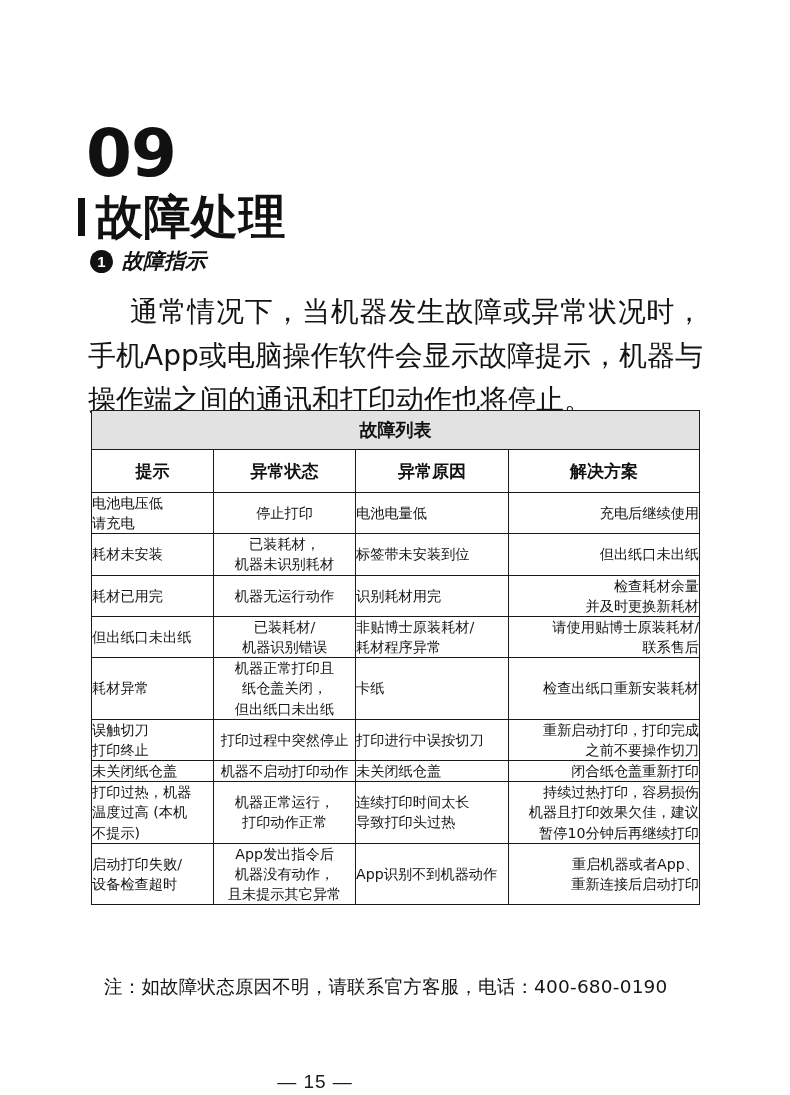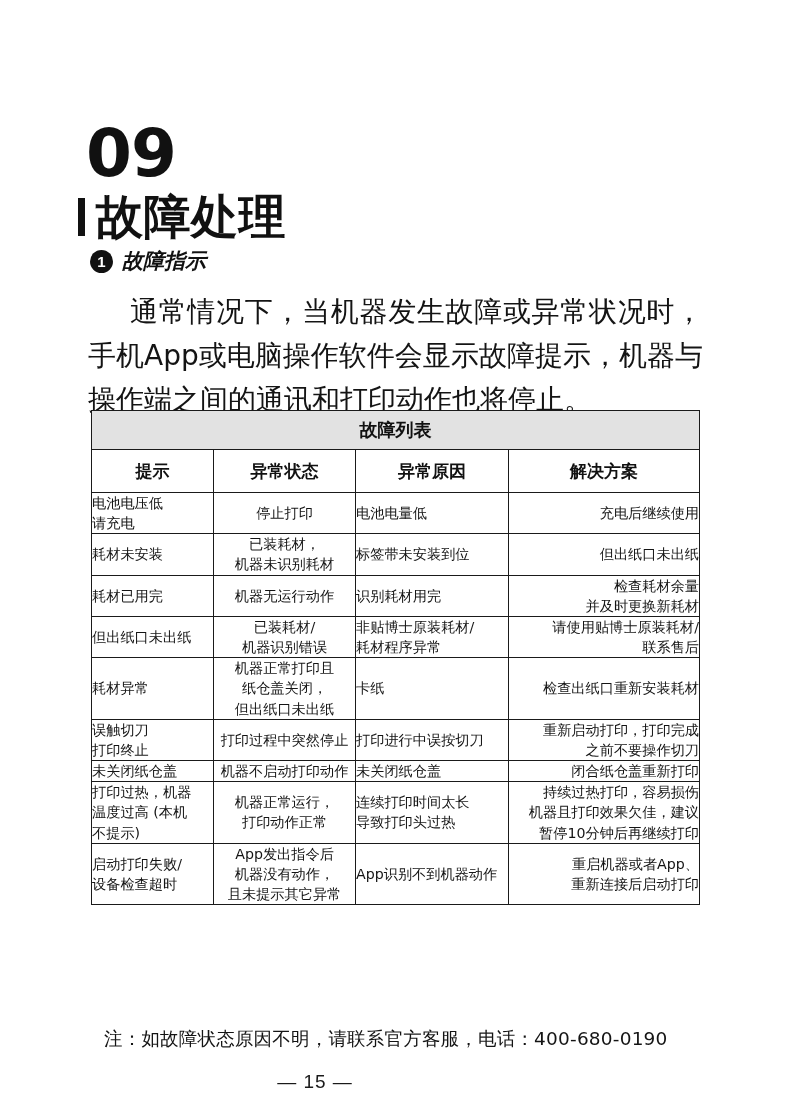--- a/index.html
+++ b/index.html
@@ -141,21 +141,21 @@
   
   .cw0 { width: 122px; }
   .cw1 { width: 142px; }
   .cw2 { width: 153px; }
   .cw3 { width: 191px; }
 
   
   .note {
     position: absolute;
     left: 104px;
-    top: 979px;
+    top: 927px;
     font-size: 18.5px;
     color: #141414;
     letter-spacing: 0.2px;
   }
 
   
   .page-number {
     position: absolute;
     left: 0;
     top: 1024px;

